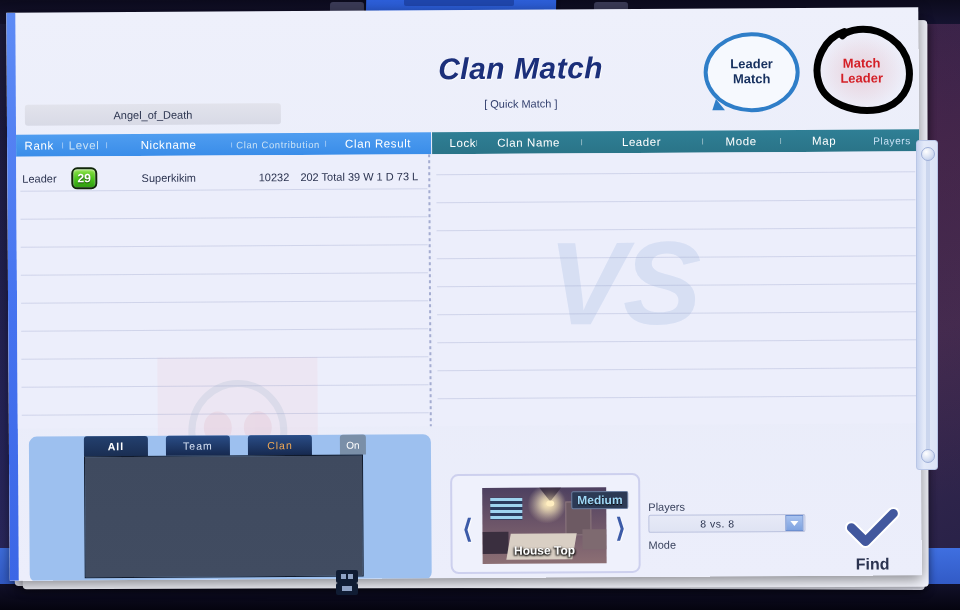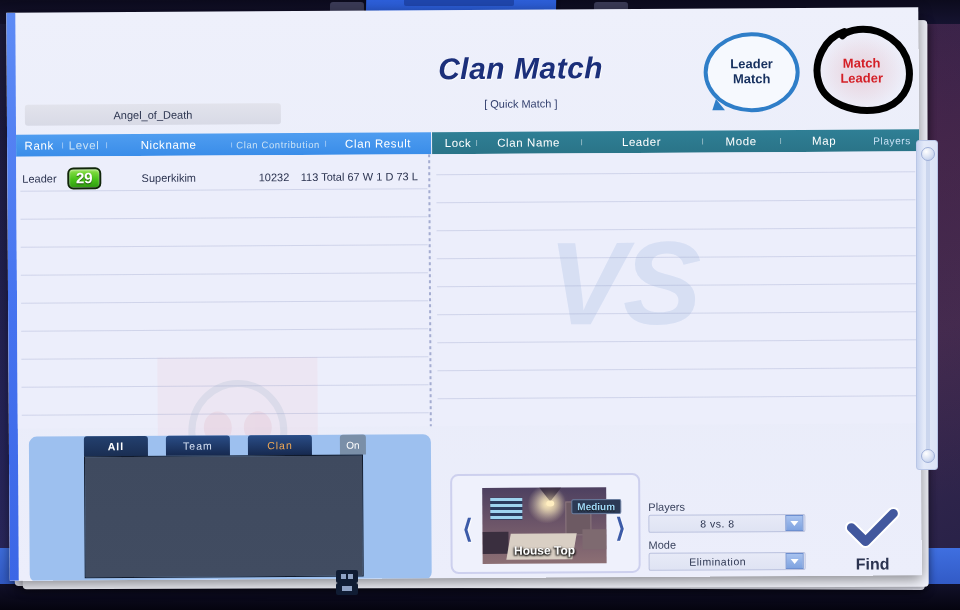--- a/index.html
+++ b/index.html
@@ -171,25 +171,25 @@
     background-image: linear-gradient(rgba(140,150,195,.75) 50%, rgba(0,0,0,0) 0%);
     background-size: 2px 6px;
   }
 
   
   .member-row{
     position:absolute; left:9px; top:152px; width:415px; height:27px;
     display:flex; align-items:center; font-size:11px; color:#2b3350;
   }
   .lvl-badge{
-    width:34px; height:22px; border-radius:6px;
+    width:26px; height:22px; border-radius:6px;
     background: linear-gradient(180deg,#8fe24a 0%,#49c31a 55%,#2f9c10 100%);
     border:2px solid #11260a;
     display:flex; align-items:center; justify-content:center;
-    font-size:15px; font-weight:bold; color:#ffffff;
+    font-size:12px; font-weight:bold; color:#ffffff;
     text-shadow: 0 1px 1px rgba(0,0,0,.6);
     box-shadow: inset 0 1px 2px rgba(255,255,255,.6);
   }
 
   
   .skull{
     position:absolute; left:130px; top:198px; width:180px; height:186px;
     opacity:.20;
   }
   .vs-mark{
@@ -281,24 +281,23 @@
   .mt-table{ position:absolute; left:26px; top:46px; width:66px; height:26px; background:#d9cfc4; transform:skewX(-10deg);}
   .mt-desk{ position:absolute; left:0px; top:44px; width:26px; height:22px; background:#3a2f3f;}
   .mt-right{ position:absolute; left:100px; top:42px; width:24px; height:20px; background:#7e6a70;}
   .map-name{
     position:absolute; left:30px; top:68px; width:124px; text-align:center;
     font-size:12px; font-weight:bold; color:#ffffff;
     text-shadow: 1px 1px 2px #000, -1px 1px 2px #000;
   }
   .map-badge{
     position:absolute; left:119px; top:16px;
-    padding:1px 5px; font-size:10px; color:#9fd8f7; font-weight:bold;
+    padding:1px 5px; font-size:12px; color:#9fd8f7; font-weight:bold;
     background:#2c3a55; border:1px solid #6b7ea0; border-radius:2px;
     text-shadow: 0 1px 1px #000;
-    margin-top: 8px;
   }
   .arrow{
     position:absolute; top:40px; font-size:26px; color:#3c5ba8;
     text-shadow: 1px 1px 1px rgba(255,255,255,.9);
     font-weight:bold; line-height:1;
   }
   .arrow.l{ left:10px; }
   .arrow.r{ left:163px; }
 
   
@@ -375,21 +374,21 @@
 
     <div class="hdr hdr-left">
       <div class="hc" style="width:46px">Rank</div>
       <div class="hc sep dim" style="width:44px">Level</div>
       <div class="hc sep" style="width:125px">Nickname</div>
       <div class="hc sep dim" style="width:94px;font-size:9.5px">Clan Contribution</div>
       <div class="hc sep" style="width:106px">Clan Result</div>
     </div>
 
     <div class="hdr hdr-right">
-      <div class="hc" style="width:44px;text-align:center;padding-left:8px">Lock</div>
+      <div class="hc" style="width:44px;text-align:right;padding-left:8px">Lock</div>
       <div class="hc sep" style="width:105px">Clan Name</div>
       <div class="hc sep" style="width:121px">Leader</div>
       <div class="hc sep" style="width:78px">Mode</div>
       <div class="hc sep" style="width:88px">Map</div>
       <div class="hc dim" style="width:48px;font-size:10px">Players</div>
     </div>
 
     <div class="panel-left">
       <svg class="skull" viewBox="0 0 180 186">
         <path d="M10 4 H170 V118 L90 180 L10 118 Z" fill="#f0c9d4"></path>
@@ -415,21 +414,21 @@
 
     <div class="member-row">
       <div style="width:46px;padding-left:6px">Leader</div>
       <div style="width:44px;display:flex;justify-content:center">
         <div class="lvl-badge">
             <span>29</span>
           </div>
       </div>
       <div style="width:125px;text-align:center">Superkikim</div>
       <div style="width:58px;text-align:right">10232</div>
-      <div style="width:140px;text-align:center">113 Total 67 W 1 D 73 L</div>
+      <div style="width:140px;text-align:center">202 Total 39 W 1 D 73 L</div>
     </div>
 
     <div class="dotted-div"></div>
 
     <div class="panel-right">
       <div class="vs-mark" style="left:115px;top:62px">VS</div>
       <div class="rowline" style="top:20px"></div>
       <div class="rowline" style="top:48px"></div>
       <div class="rowline" style="top:76px"></div>
       <div class="rowline" style="top:104px"></div>
@@ -467,26 +466,20 @@
 
     <div class="sel-label" style="left:639px;top:492px">Players</div>
     <div class="sel" style="left:639px;top:506px">
       <div class="sel-val">8 vs. 8</div>
       <div class="sel-btn">
           <i></i>
         </div>
     </div>
 
     <div class="sel-label" style="left:639px;top:530px">Mode</div>
-    <div class="sel" style="left:639px;top:544px">
-      <div class="sel-val">Elimination</div>
-      <div class="sel-btn">
-          <i></i>
-        </div>
-    </div>
 
     <div class="find-wrap">
       <svg width="58" height="42" viewBox="0 0 58 42">
         <path d="M8 20 L22 34 L50 6" fill="none" stroke="#ffffff" stroke-width="13" stroke-linecap="round" stroke-linejoin="round"></path>
         <path d="M8 20 L22 34 L50 6" fill="none" stroke="#42589e" stroke-width="9" stroke-linecap="round" stroke-linejoin="round"></path>
       </svg>
       <div class="find-label">Find</div>
     </div>
 
   </div>

